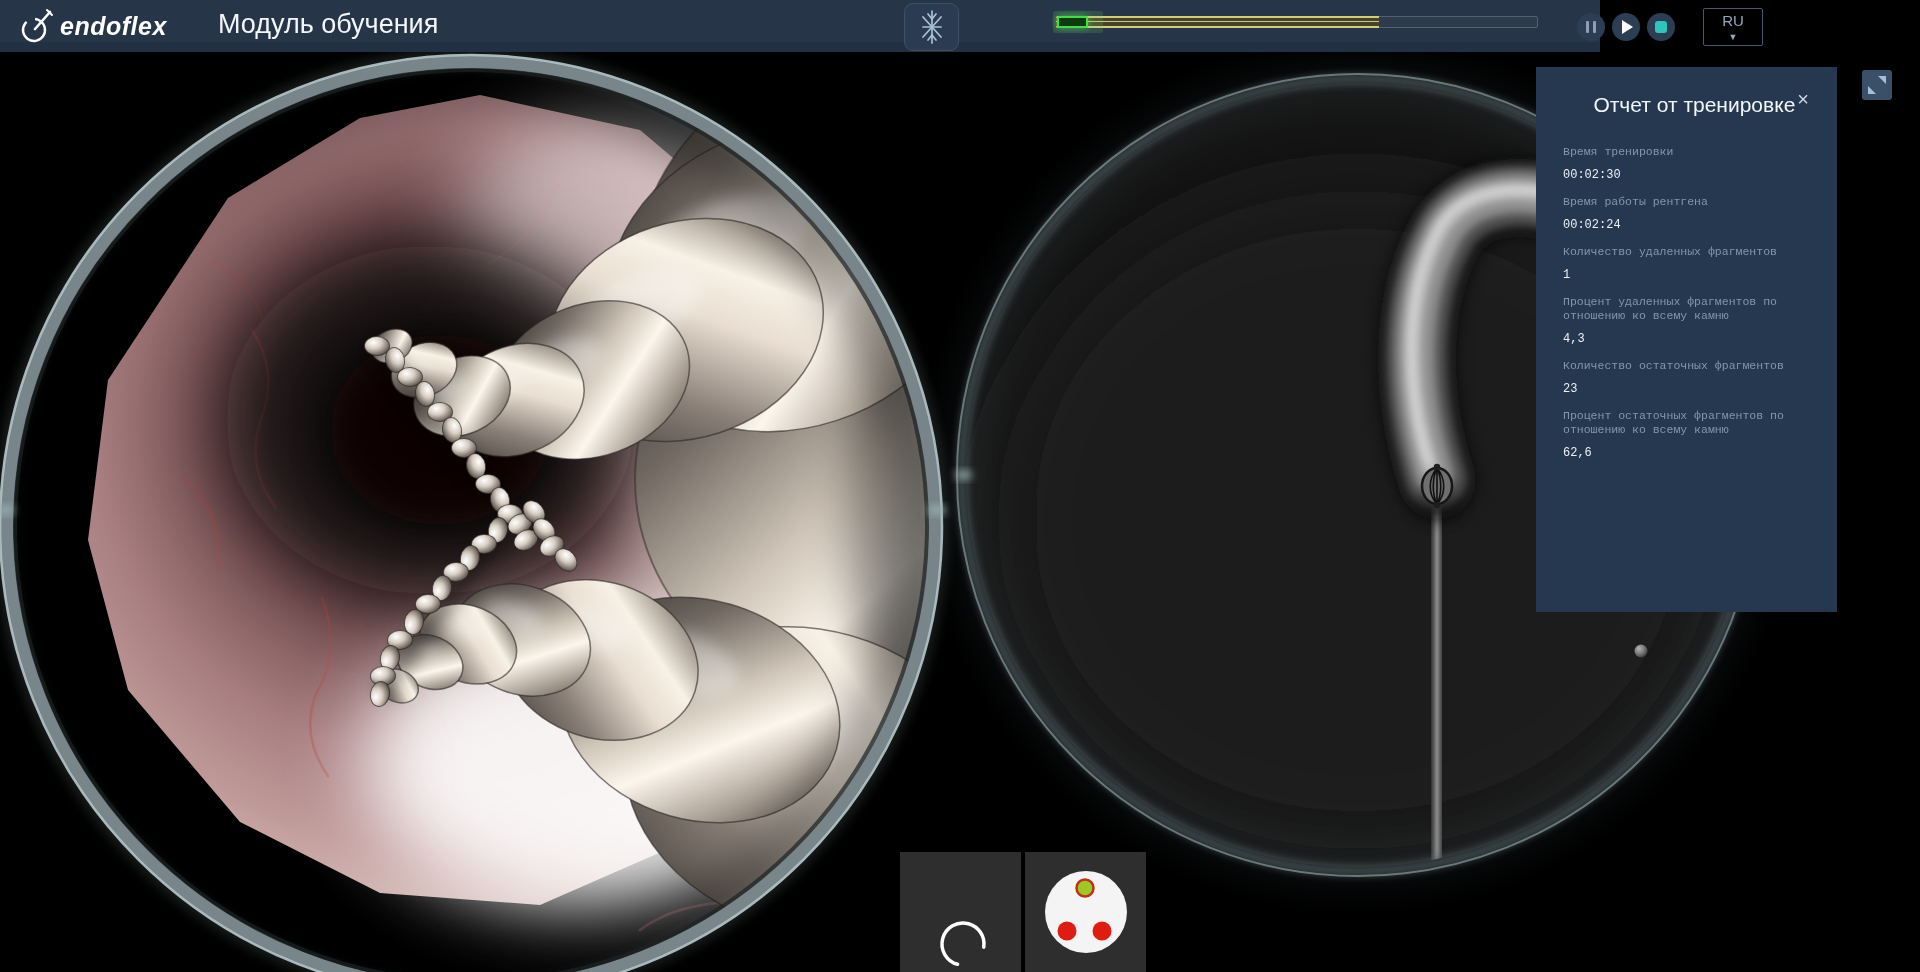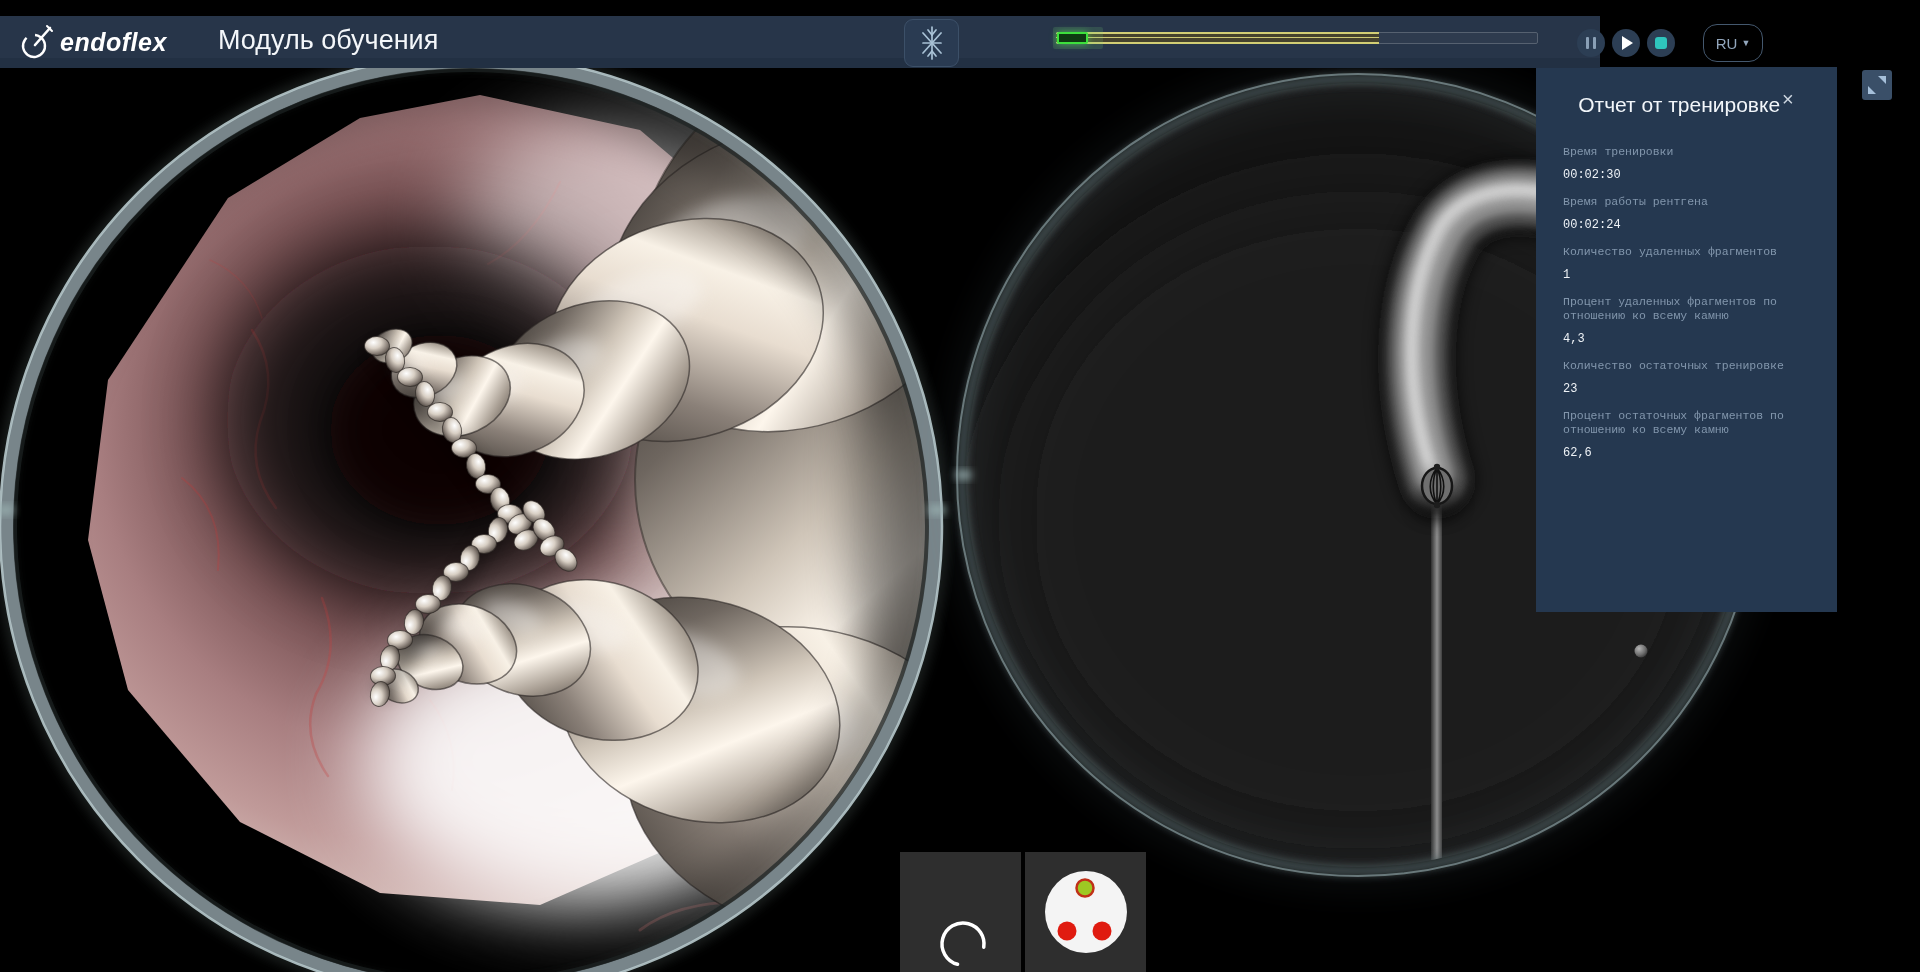--- a/index.html
+++ b/index.html
@@ -1,20 +1,20 @@
 <!DOCTYPE html>
 <html><head>
 <meta charset="utf-8">
 <style>
   html,body{margin:0;padding:0;background:#000;}
   body{font-family:"Liberation Sans", sans-serif; -webkit-font-smoothing:antialiased;}
   #stage{position:relative;width:1920px;height:972px;background:#000;overflow:hidden;}
 
   
-  #topbar{position:absolute;left:0;top:16px;width:1600px;height:52px;z-index:10;
+  #topbar{position:absolute;left:0;top:0;width:1600px;height:52px;z-index:10;
     background:linear-gradient(#273549 0 42px,#223043 42px 52px);}
   #logo{position:absolute;left:18px;top:7px;height:38px;display:flex;align-items:center;}
   #logo-text{color:#fff;font-size:25px;font-weight:bold;font-style:italic;letter-spacing:.5px;margin-left:6px;}
   #app-title{position:absolute;left:218px;top:9px;color:#f4f7fa;font-size:27px;font-weight:400;}
   #laser-btn{position:absolute;left:904px;top:3px;width:53px;height:46px;border:1.5px solid #3c5068;
     border-radius:9px;background:#2a3b52;display:flex;align-items:center;justify-content:center;}
   
   #progress{position:absolute;left:1056px;top:16px;width:482px;height:12px;}
   #progress .track{position:absolute;inset:0;border:1px solid #566170;border-radius:2px;background:rgba(110,120,130,.10);}
   #progress .xray{position:absolute;left:0;top:0;bottom:0;border-top:2px solid #d2ce74;border-bottom:2px solid #d2ce74;
@@ -24,31 +24,31 @@
     border-radius:2px;box-shadow:0 0 7px rgba(90,255,90,.55);}
   
   .pb-btn{position:absolute;top:13px;width:28px;height:28px;border-radius:50%;background:#2c3e54;
     display:flex;align-items:center;justify-content:center;}
   #btn-pause{left:1577px;} #btn-play{left:1612px;} #btn-stop{left:1647px;}
   .pause-bars{display:flex;gap:4px;}
   .pause-bars i{display:block;width:3px;height:12px;background:#8aa0b6;border-radius:1px;}
   .play-tri{width:0;height:0;border-left:11px solid #fff;border-top:7px solid transparent;border-bottom:7px solid transparent;margin-left:3px;}
   .stop-sq{width:12px;height:12px;border-radius:3px;background:#2fc5bd;}
   
-  #lang{position:absolute;left:1703px;top:8px;width:58px;height:36px;border:1.5px solid #44586e;border-radius:14px;
-    display:flex;align-items:center;justify-content:center;gap:4px;color:#93a7bd;font-size:15px;}
+  #lang{position:absolute;left:1703px;top:8px;width:58px;height:36px;border:1.5px solid #44586e;border-radius:2px;
+    display:flex;align-items:center;justify-content:center;gap:4px;color:#93a7bd;font-size:15px;flex-direction:column;}
   #lang .caret{font-size:9px;line-height:1;}
 
   
   #expand-btn{position:absolute;left:1862px;top:70px;width:30px;height:30px;background:#3a4f68;border-radius:3px;z-index:6;}
 
   
   #report{position:absolute;left:1536px;top:67px;width:301px;height:545px;background:#253850;z-index:5;
     box-sizing:border-box;padding:20px 26px 18px 27px;color:#e9eff5;}
-  #report-header{display:flex;align-items:flex-start;justify-content:center;}
+  #report-header{display:flex;align-items:flex-start;justify-content:flex-end;}
   #report-title{font-size:21px;font-weight:400;color:#f2f6fa;margin-top:6px;}
   #report-close{color:#cdd6e0;font-size:20px;line-height:20px;cursor:default;padding:2px 2px;}
   #report-items{margin-top:28px;font-family:Liberation Mono, monospace;}
   .report-item{margin-bottom:13px;}
   .report-label{color:#8296ac;font-size:11.5px;line-height:14px;margin-bottom:9px;}
   .report-value{color:#eef2f6;font-size:12px;margin-bottom:6px;}
 
   
   .mini-panel{position:absolute;top:852px;width:121px;height:120px;background:#2e2e2e;z-index:3;}
   #mini-left{left:900px;} #mini-right{left:1025px;}
@@ -293,21 +293,21 @@
     <div class="report-label">Количество удаленных фрагментов</div>
     <div class="report-value">1</div>
   </div>
 
   <div class="report-item">
     <div class="report-label">Процент удаленных фрагментов по отношению ко всему камню</div>
     <div class="report-value">4,3</div>
   </div>
 
   <div class="report-item">
-    <div class="report-label">Количество остаточных тренировке</div>
+    <div class="report-label">Количество остаточных фрагментов</div>
     <div class="report-value">23</div>
   </div>
 
   <div class="report-item">
     <div class="report-label">Процент остаточных фрагментов по отношению ко всему камню</div>
     <div class="report-value">62,6</div>
   </div>
 </div>
   </div>
 

